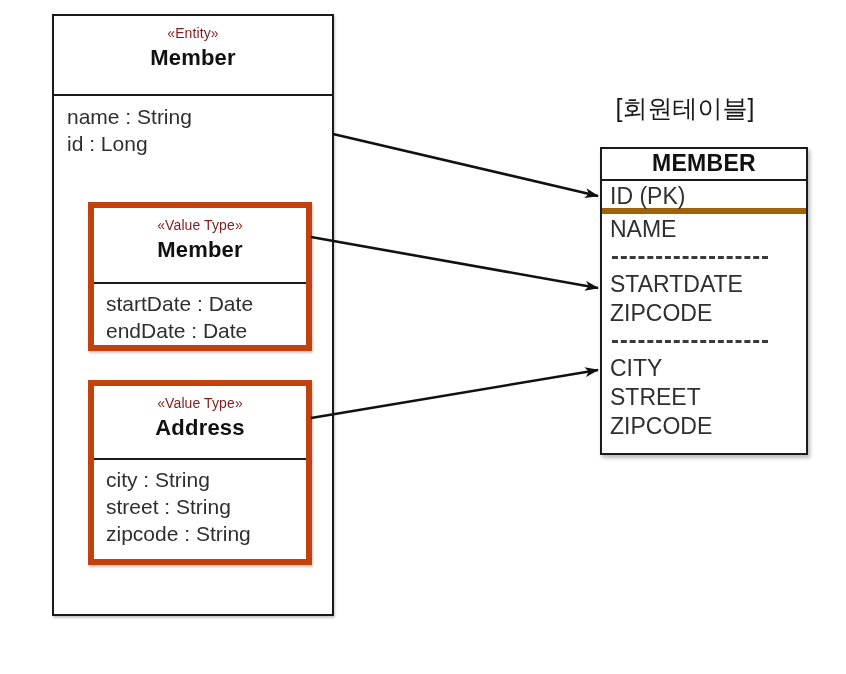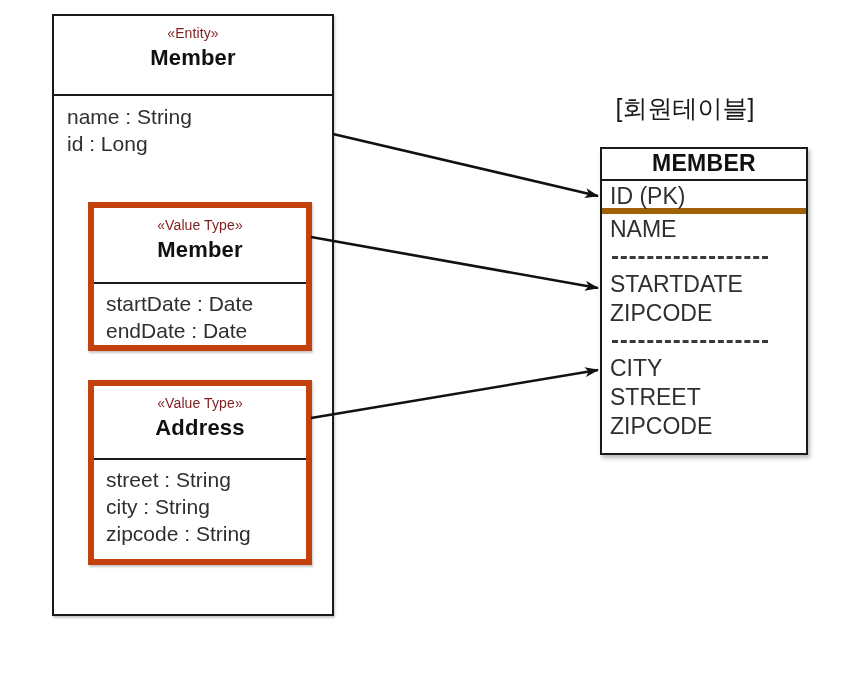--- a/index.html
+++ b/index.html
@@ -204,22 +204,22 @@
         <span class="attr">endDate : Date</span>
       </div>
     </div>
 
     <div class="value-type" id="address-box">
       <div class="uml-header">
         <span class="stereotype">«Value Type»</span>
         <span class="type-name">Address</span>
       </div>
       <div class="uml-body">
+        <span class="attr">city : String</span>
         <span class="attr">street : String</span>
-        <span class="attr">city : String</span>
         <span class="attr">zipcode : String</span>
       </div>
     </div>
   </div>
 
   <div id="table-caption">[회원테이블]</div>
 
   <div id="member-table">
     <div class="tbl-title">MEMBER</div>
     <div class="pk-row">ID (PK)</div>

